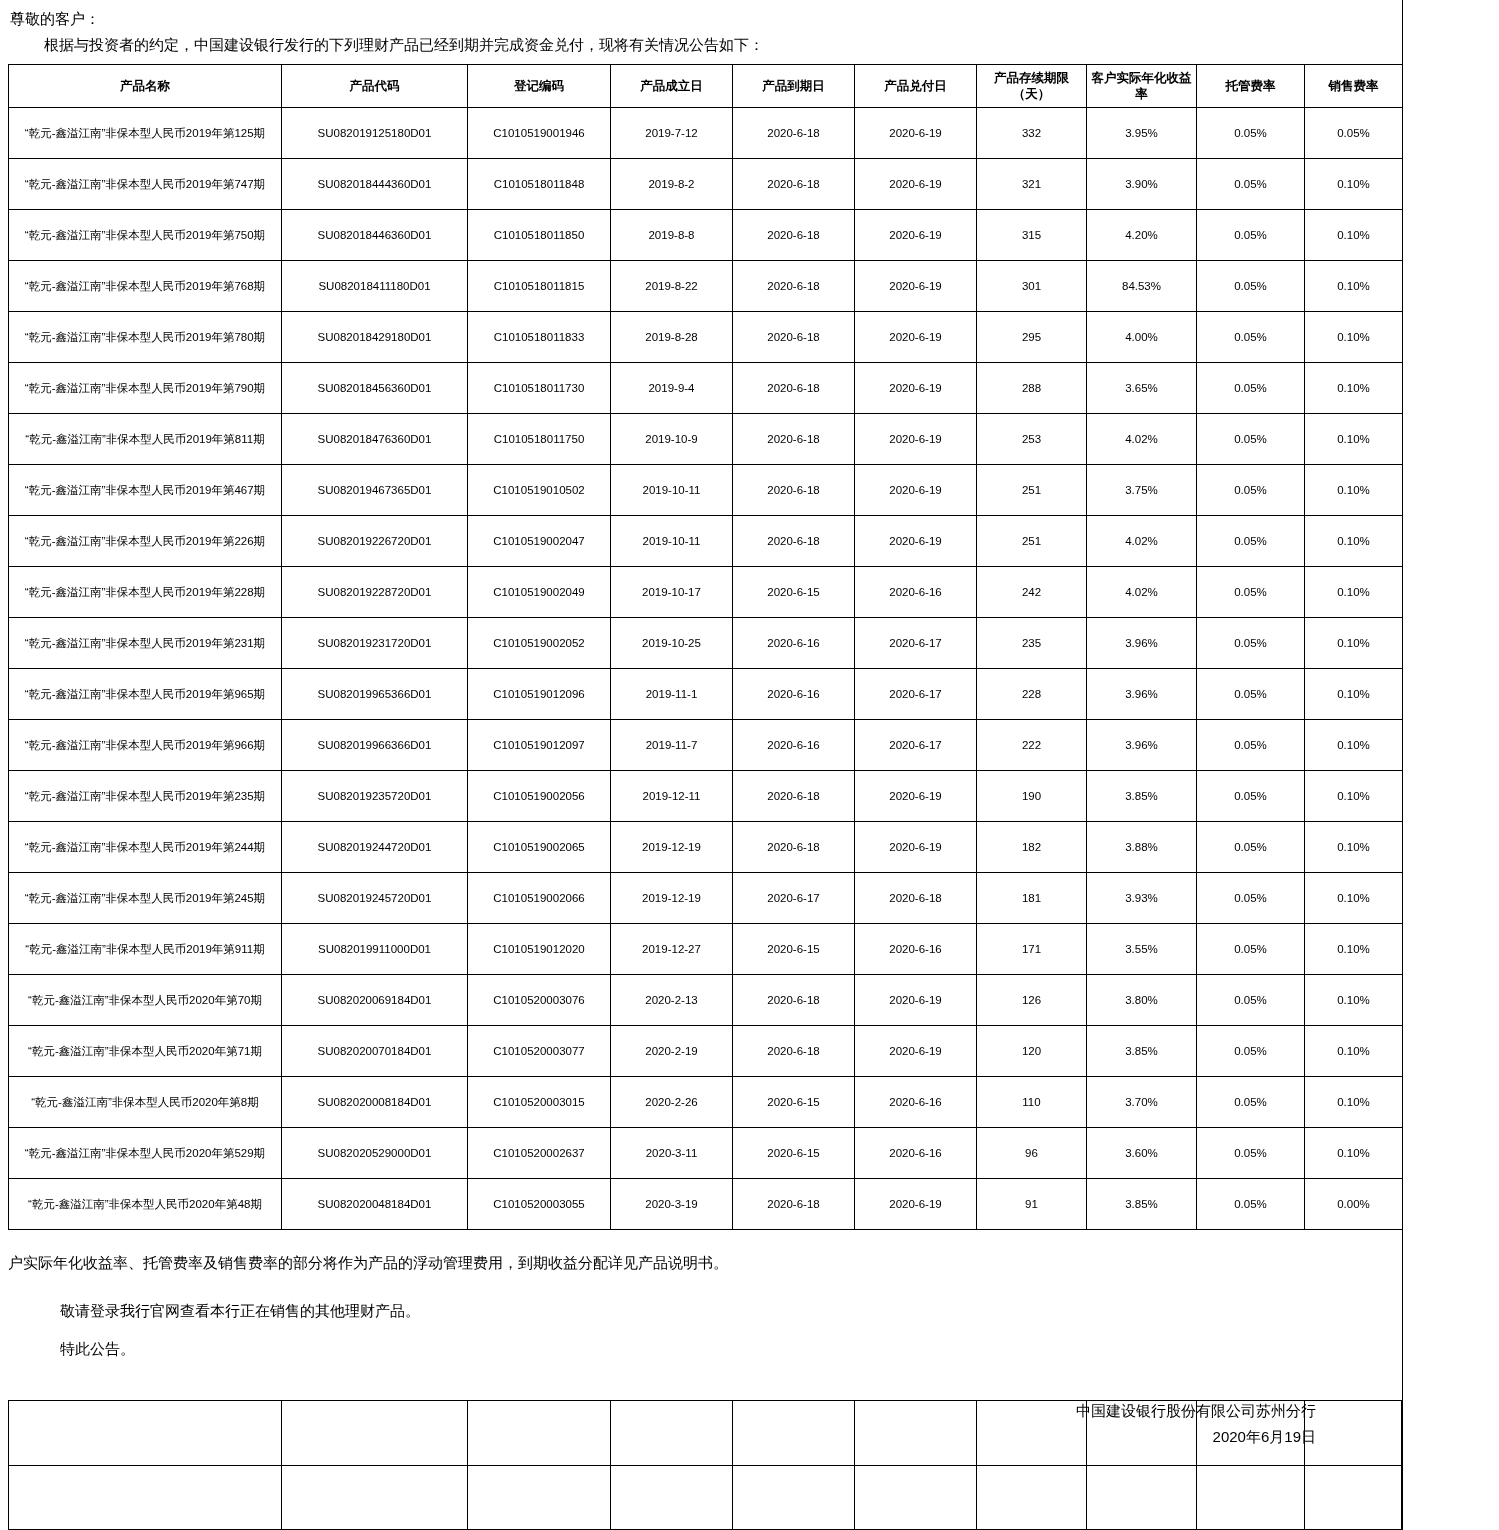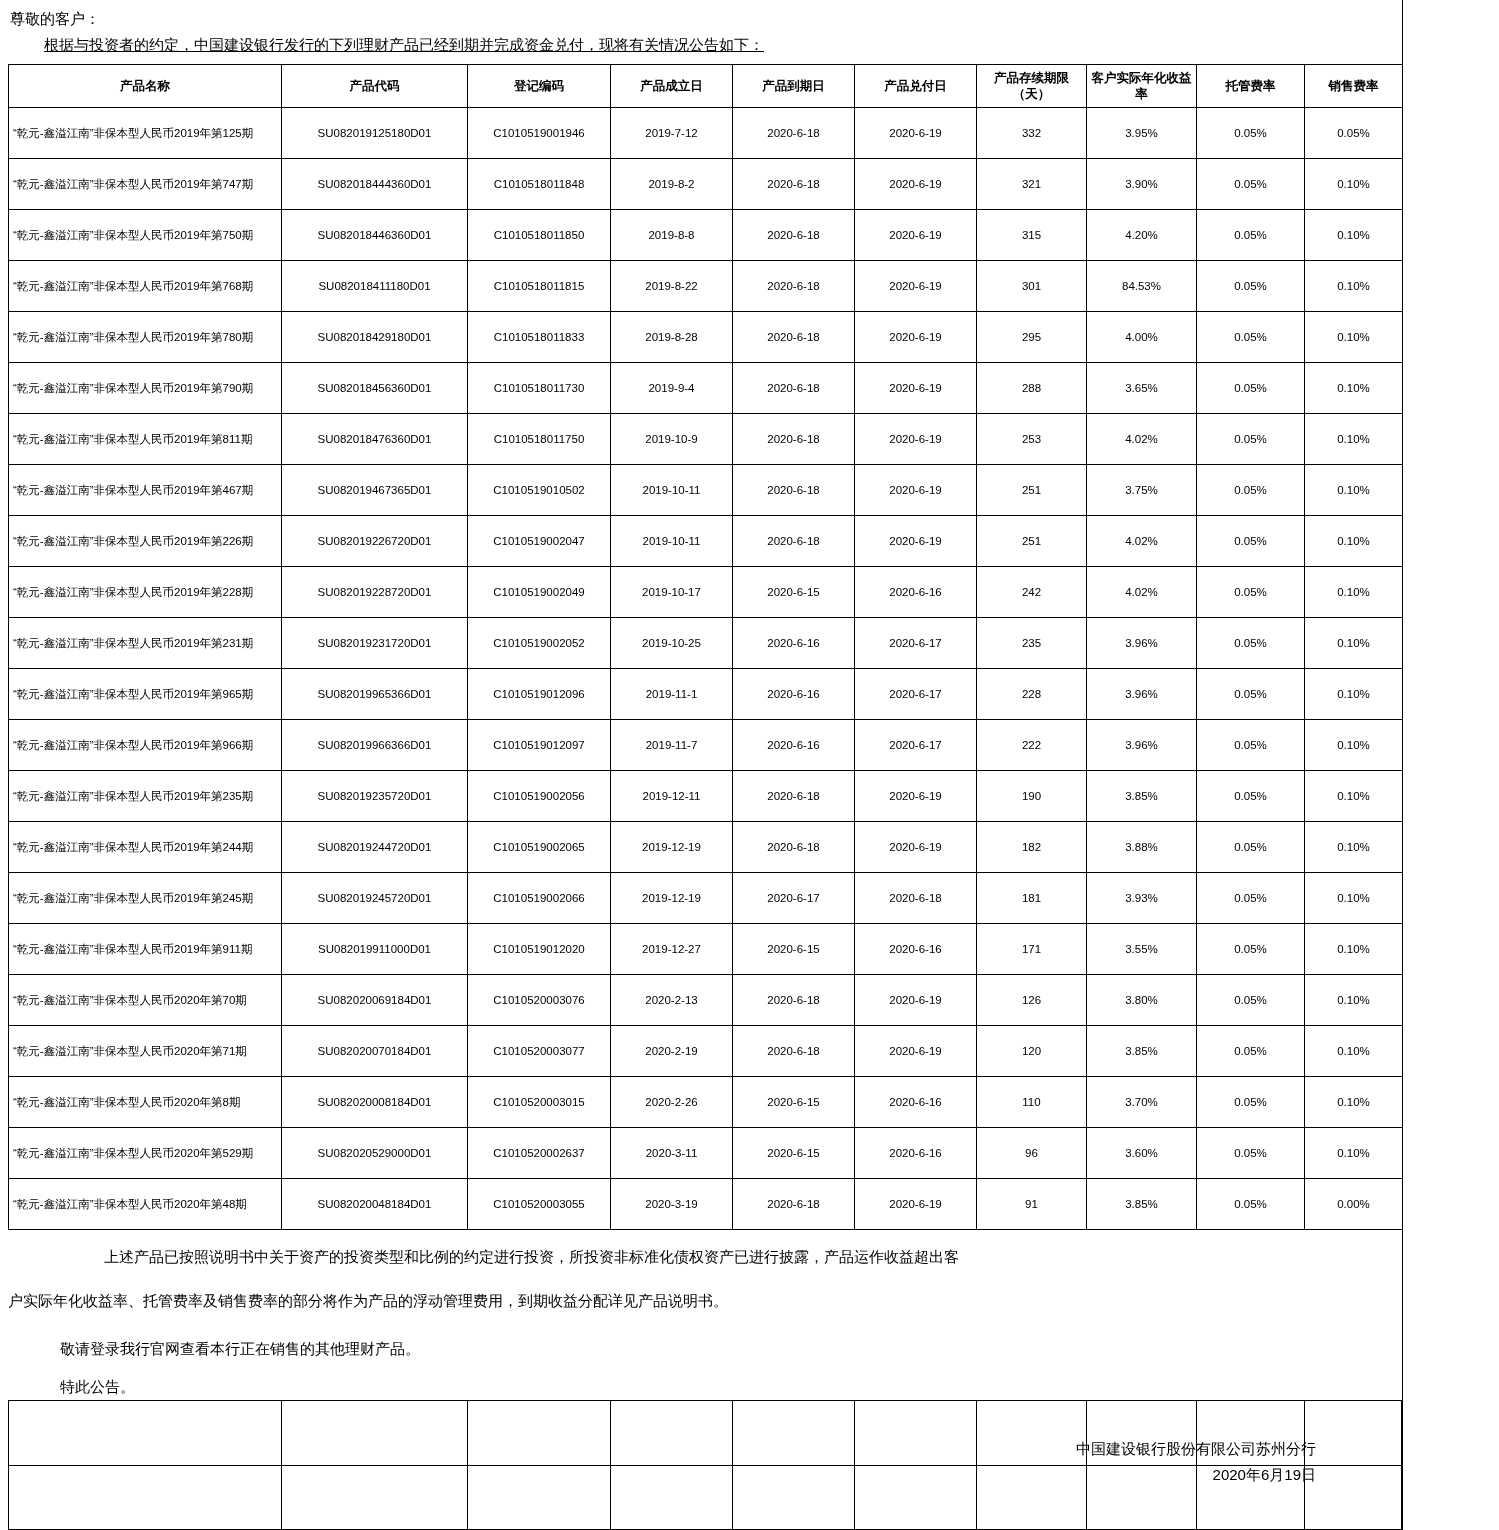--- a/index.html
+++ b/index.html
@@ -20,21 +20,21 @@
     height: 1530px;
     box-sizing: border-box;
     padding: 0;
   }
   .intro {
     padding: 6px 0 0 8px;
     font-size: 15px;
     line-height: 26px;
   }
   .intro .line1 { padding-left: 2px; }
-  .intro .line2 { padding-left: 36px; text-decoration: underline; }
+  .intro .line2 { padding-left: 36px; }
 
   table.main {
     border-collapse: collapse;
     table-layout: fixed;
     width: 1394px;
     margin-left: 8px;
     margin-top: 6px;
   }
   table.main th, table.main td {
     border: 1px solid #000000;
@@ -45,21 +45,21 @@
     line-height: 15px;
     word-wrap: break-word;
   }
   table.main th {
     font-weight: bold;
     font-size: 12.5px;
     height: 38px;
     line-height: 16px;
   }
   table.main td.name {
-    text-align: left;
+    text-align: center;
     padding-left: 4px;
     padding-right: 4px;
     font-size: 11.5px;
     line-height: 17px;
   }
   table.main td {
     height: 46px;
   }
   
   col.c0 { width: 273px; }
@@ -435,21 +435,20 @@
           <td>2020-6-19</td>
           <td>91</td>
           <td>3.85%</td>
           <td>0.05%</td>
           <td>0.00%</td>
         </tr>
       </tbody>
   </table>
 
   <div class="footnotes">
-    <div class="fn-p1">上述产品已按照说明书中关于资产的投资类型和比例的约定进行投资，所投资非标准化债权资产已进行披露，产品运作收益超出客</div>
     <div class="fn-p2">户实际年化收益率、托管费率及销售费率的部分将作为产品的浮动管理费用，到期收益分配详见产品说明书。</div>
     <div class="fn-p3">敬请登录我行官网查看本行正在销售的其他理财产品。</div>
     <div class="fn-p4">特此公告。</div>
   </div>
 
   <div class="signature">
     <div>中国建设银行股份有限公司苏州分行</div>
     <div>2020年6月19日</div>
   </div>
 

